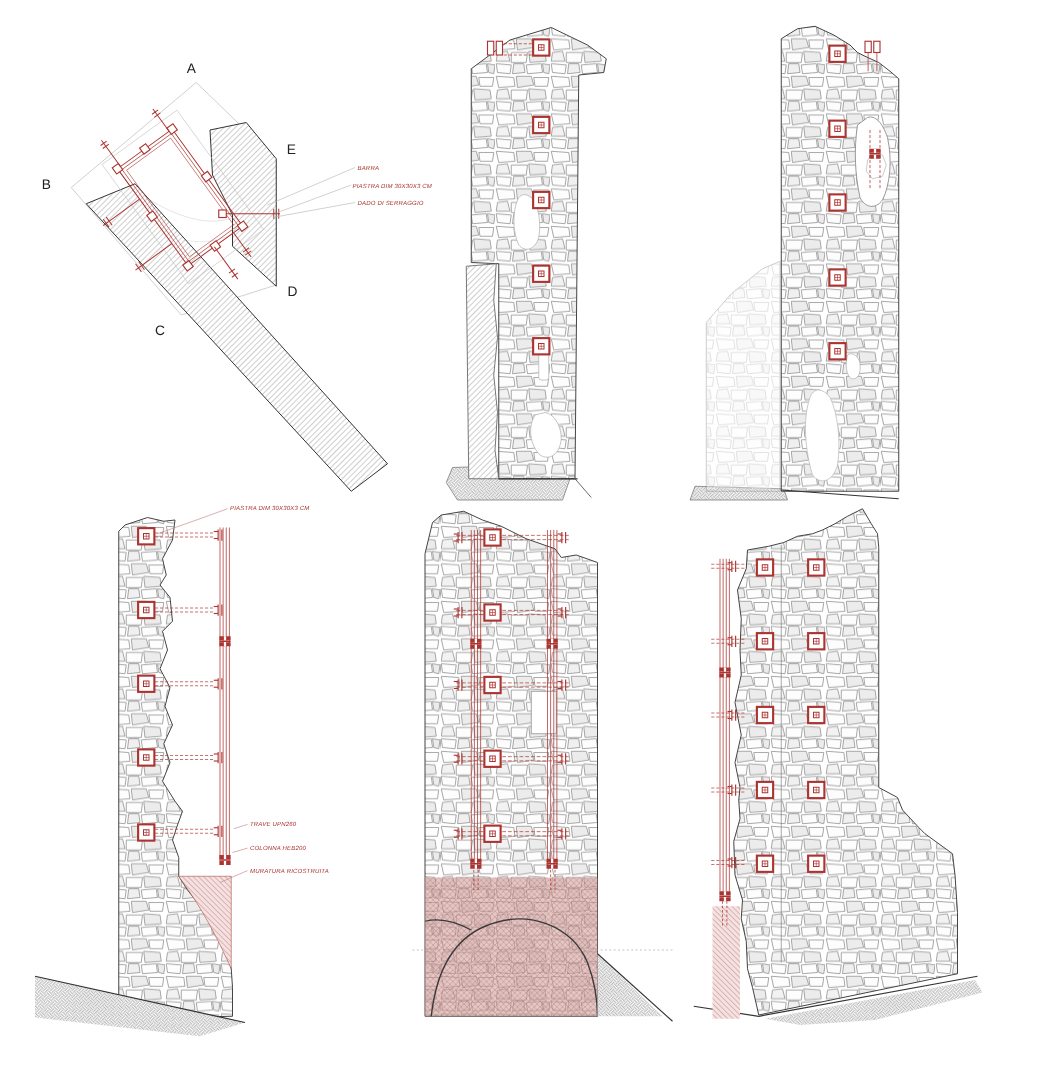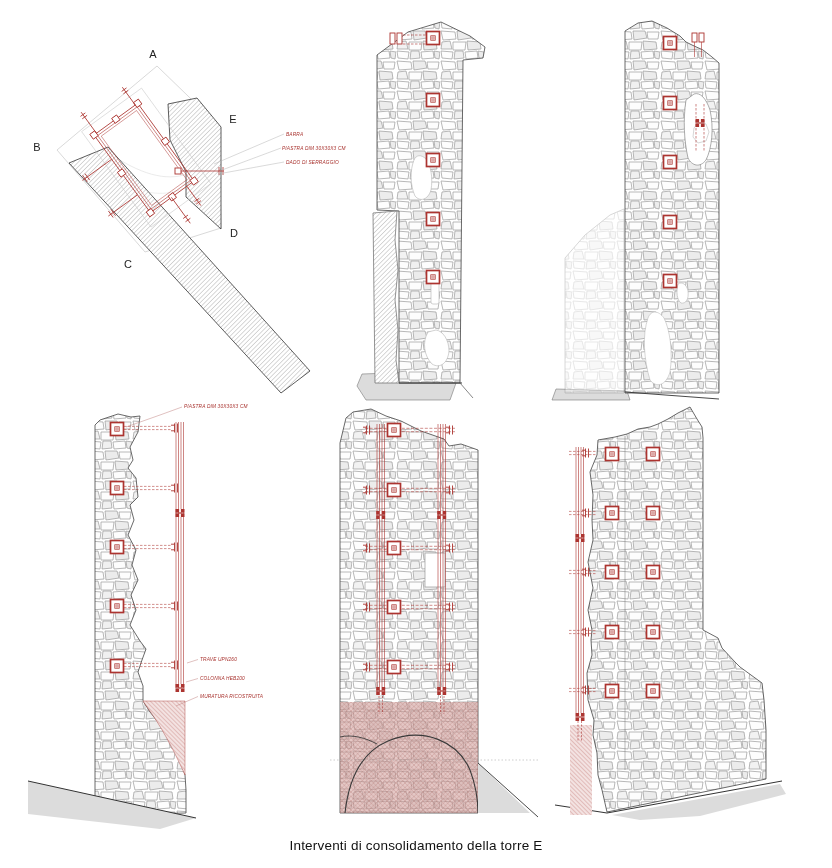--- a/index.html
+++ b/index.html
@@ -319,14 +319,13 @@
     <use href="#plate" transform="translate(612,572)"></use>
           <use href="#plate" transform="translate(653,572)"></use>
     <use href="#plate" transform="translate(612,632)"></use>
           <use href="#plate" transform="translate(653,632)"></use>
     <use href="#plate" transform="translate(612,691)"></use>
           <use href="#plate" transform="translate(653,691)"></use>
   </g>
 </g>
 </svg>
 
-<div id="caption">Interventi di consolidamento della torre E</div>
 </div>
 
 </body></html>

